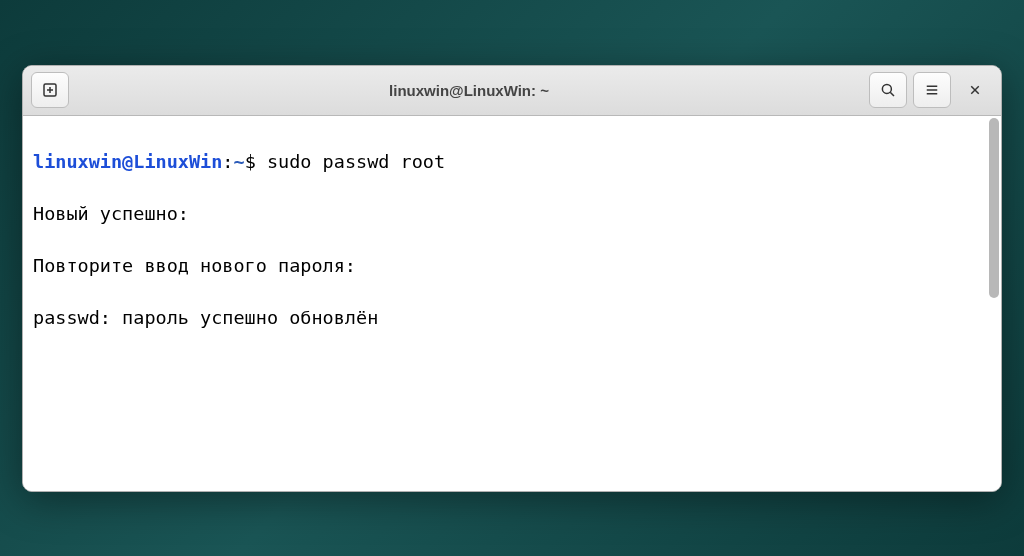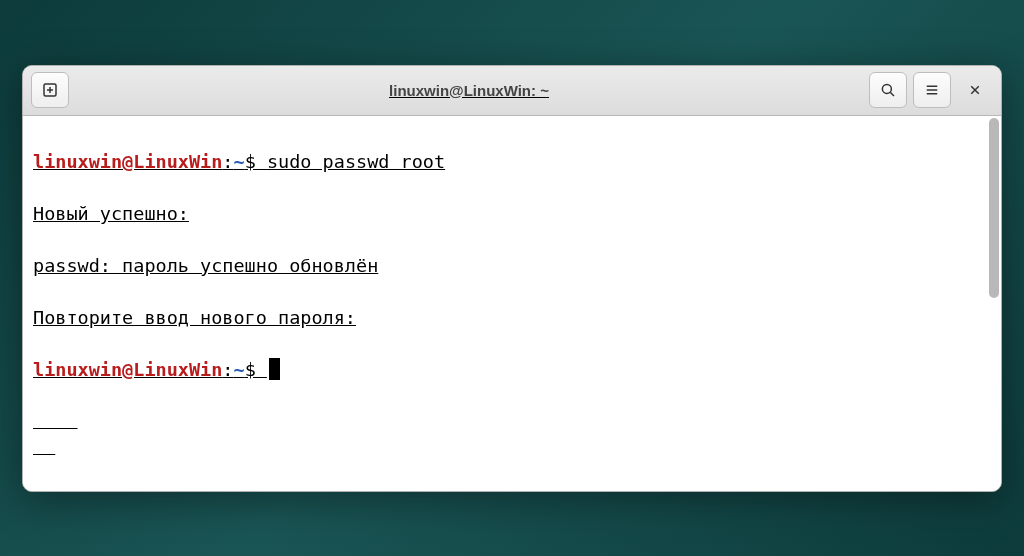--- a/index.html
+++ b/index.html
@@ -16,21 +16,20 @@
   .window {
     width: 980px;
     height: 427px;
     background: #ffffff;
     border-radius: 10px;
     box-shadow: 0 8px 40px rgba(0,0,0,0.4);
     display: flex;
     flex-direction: column;
     overflow: hidden;
     border: 1px solid #b0b0b0;
-    text-decoration: underline;
   }
   .titlebar {
     height: 50px;
     background: linear-gradient(to bottom, #ebebeb, #dcdcdc);
     border-bottom: 1px solid #b8b8b8;
     display: flex;
     align-items: center;
     padding: 0 8px;
     gap: 6px;
   }
@@ -72,21 +71,21 @@
   }
   .scrollbar-thumb {
     position: absolute;
     right: 2px;
     top: 2px;
     width: 10px;
     height: 180px;
     background: #b8b8b8;
     border-radius: 5px;
   }
-  .prompt-user { color: #b91c1c; font-weight: bold; }
+  .prompt-user { color: #1d4ed8; font-weight: bold; }
   .prompt-path { color: #2b5bb8; font-weight: bold; }
   .cursor {
     display: inline-block;
     width: 11px;
     height: 22px;
     background: #000;
     vertical-align: text-bottom;
     margin-left: 2px;
   }
   .line { display: block; }
@@ -121,18 +120,17 @@
       <svg viewBox="0 0 24 24" fill="none" stroke="#333" stroke-width="2">
         <line x1="7" y1="7" x2="17" y2="17"></line>
         <line x1="17" y1="7" x2="7" y2="17"></line>
       </svg>
     </div>
   </div>
 
   <div class="terminal">
 <span class="line"><span class="prompt-user">linuxwin@LinuxWin</span><span>:</span><span class="prompt-path">~</span><span>$ </span><span>sudo passwd root</span></span>
 <span class="line">Новый успешно:</span>
+<span class="line">Повторите ввод нового пароля:</span>
 <span class="line">passwd: пароль успешно обновлён</span>
-<span class="line">Повторите ввод нового пароля:</span>
-<span class="line"><span class="prompt-user">linuxwin@LinuxWin</span><span>:</span><span class="prompt-path">~</span><span>$ </span><span class="cursor"></span></span>
     <div class="scrollbar-thumb"></div>
   </div>
 </div>
 
 </body></html>

